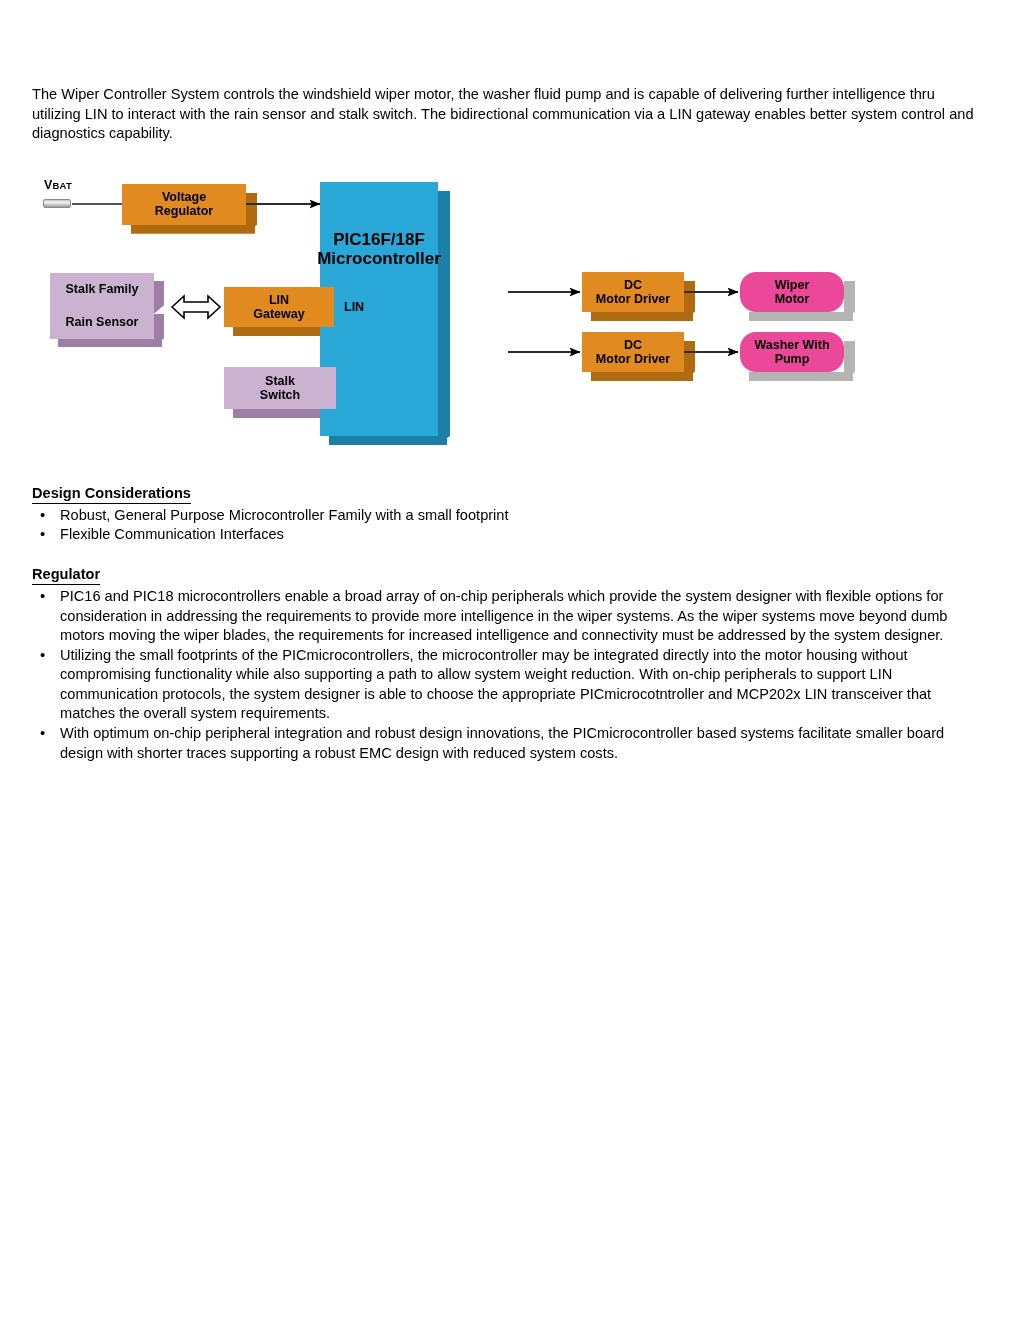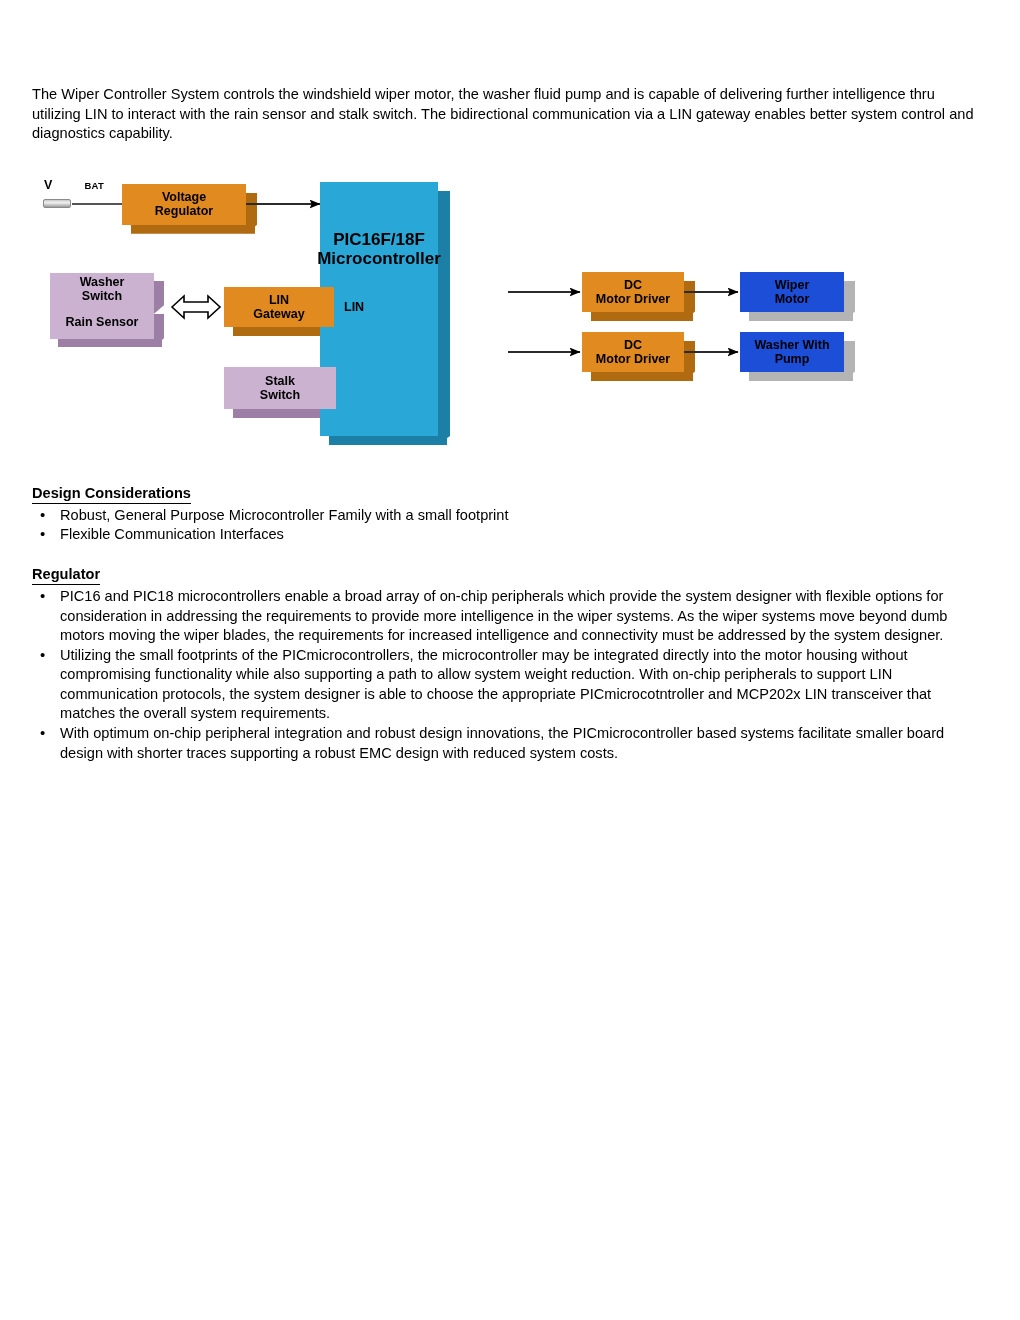--- a/index.html
+++ b/index.html
@@ -126,21 +126,21 @@
 
   
   .o .face   { background: #E08A20; }
   .o .side   { background: #B06A10; }
   .o .bottom { background: #B06A10; }
   
   .p .face   { background: #CBB2D0; }
   .p .side   { background: #9D7FA6; }
   .p .bottom { background: #9D7FA6; }
   
-  .g .face   { background: #1d4ed8; }
+  .g .face   { background: #ec4899; border-radius: 16px; }
   .g .side   { background: #B4B4B4; }
   .g .bottom { background: #B4B4B4; }
   
   .b .face   { background: #29A8D8; }
   .b .side   { background: #1C7FA6; }
   .b .bottom { background: #1C7FA6; }
 
   
   .wires {
     position: absolute;
@@ -155,21 +155,20 @@
     position: absolute;
     font-size: 12.5px;
     font-weight: bold;
     letter-spacing: 0.2px;
     z-index: 4;
   }
   .vbat-label .sub {
     font-size: 9.5px;
     font-weight: bold;
     vertical-align: baseline;
-    margin-left: 32px;
   }
   .vbat-icon {
     position: absolute;
     z-index: 4;
     width: 28px;
     height: 9px;
     border-radius: 2px;
     background: linear-gradient(to bottom, #c9c9c9 0%, #f2f2f2 38%, #9c9c9c 100%);
     border: 1px solid #8a8a8a;
     box-sizing: border-box;
@@ -238,21 +237,21 @@
         <div class="side" style="left:118px; top:9px; width:12px; height:254px; clip-path: polygon(0 0, 100% -3.5%, 100% 96.5%, 0 100%);"></div>
         <div class="bottom" style="left:9px; top:254px; width:118px; height:9px;"></div>
         <div class="face" style="font-size:17px; align-items:flex-start; padding-top:48px;">
           <span><span>PIC16F/18F</span><br><span>Microcontroller</span></span>
         </div>
       </div>
       <div class="lin-label" style="left:312px; top:134px;">LIN</div>
 
       <div class="box3d p" style="left:18px; top:107px; width:104px; height:33px;">
         <div class="side" style="left:104px; top:8px; width:10px; height:33px; clip-path: polygon(0 0, 100% -26%, 100% 74%, 0 100%);"></div>
-        <div class="face" style="font-size:12.5px;">Washer Switch</div>
+        <div class="face" style="font-size:12.5px;">Stalk Family</div>
       </div>
 
       <div class="box3d p" style="left:18px; top:140px; width:104px; height:33px;">
         <div class="side" style="left:104px; top:8px; width:10px; height:33px; clip-path: polygon(0 0, 100% -26%, 100% 74%, 0 100%);"></div>
         <div class="bottom" style="left:8px; top:33px; width:104px; height:8px;"></div>
         <div class="face" style="font-size:12.5px;">Rain Sensor</div>
       </div>
 
       <div class="box3d o" style="left:192px; top:121px; width:110px; height:40px;">
         <div class="side" style="left:110px; top:9px; width:11px; height:40px; clip-path: polygon(0 0, 100% -23%, 100% 77%, 0 100%);"></div>

